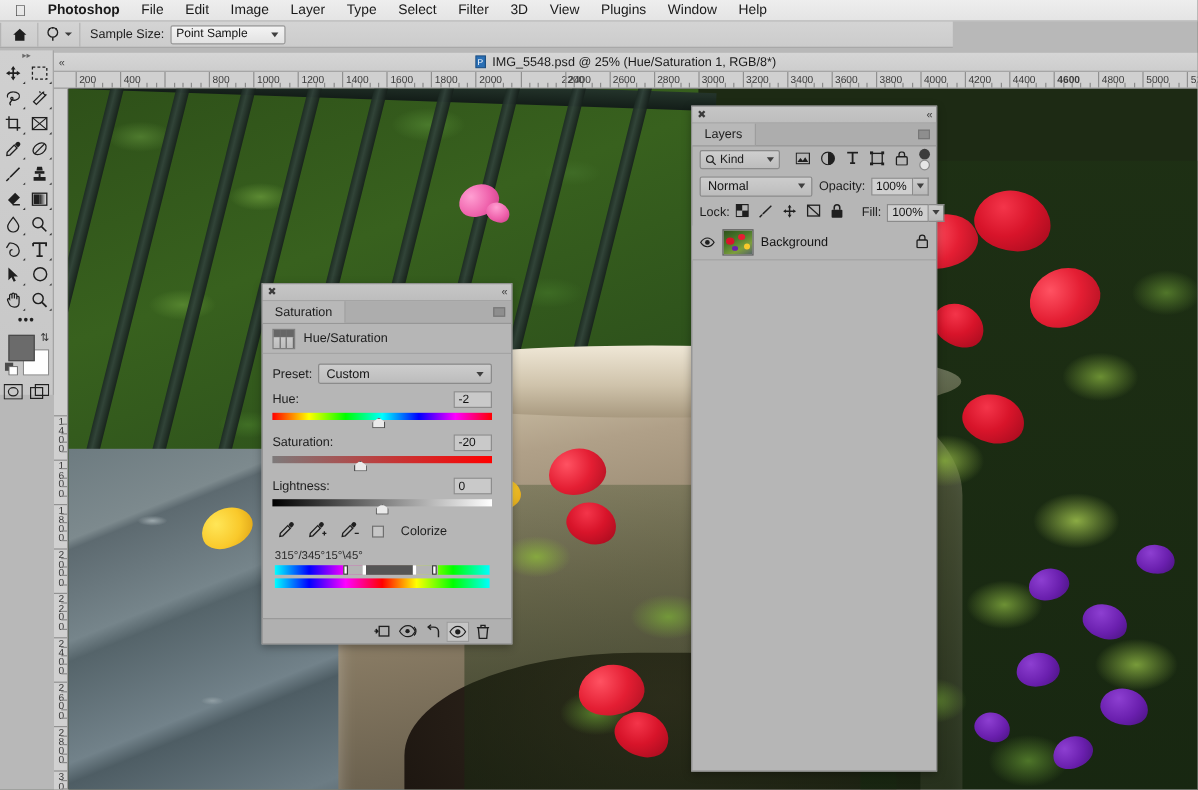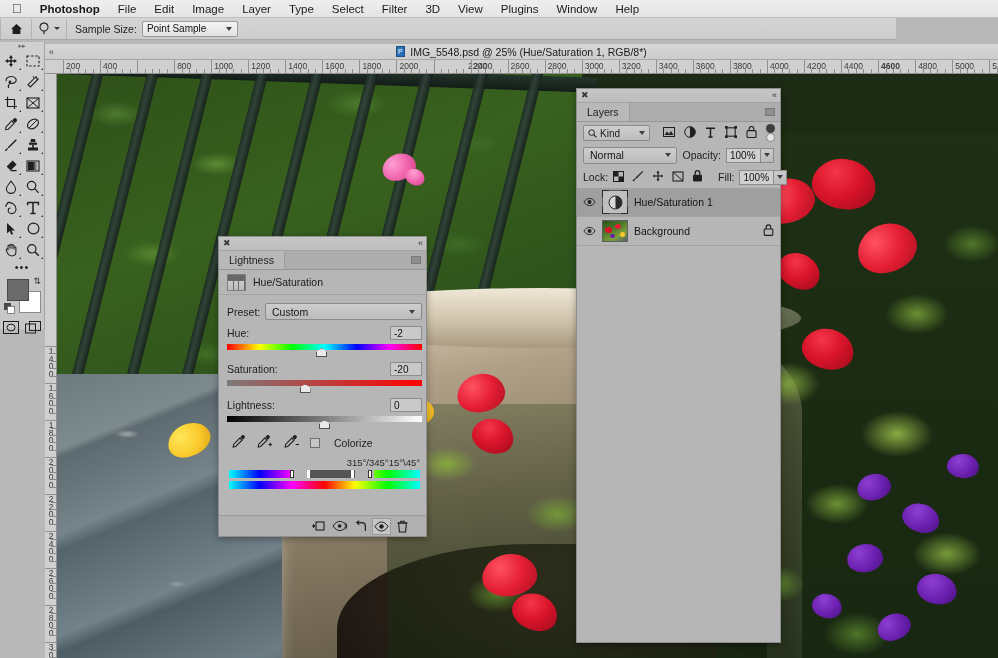--- a/index.html
+++ b/index.html
@@ -20,21 +20,21 @@
     border-bottom: 1px solid #c0c0c0;
     display: flex; align-items: center; gap: 0px;
     padding-left: 10px;
   }
   .apple-logo { font-size: 13px; line-height: 13px; color:#2a2a2a; padding: 0 9px 0 2px; }
   .macbar .mi { padding: 0 9px; font-size: 11.5px; color: #191919; line-height: 18px; cursor: default;}
   .macbar .mi.bold { font-weight: bold; }
 
   
   .optbar {
-    position:absolute; left:0; top:18px; width:896px; height:22px;
+    position:absolute; left:0; top:18px; width:794px; height:22px;
     background: linear-gradient(#d4d4d4,#cccccc);
     border-bottom:1px solid #a8a8a8;
     display:flex; align-items:center;
   }
   .optbar .divider { width:1px; height:20px; background:#b4b4b4; }
   .opt-home { width:30px; display:flex; align-items:center; justify-content:center; }
   .opt-tool { width:34px; display:flex; align-items:center; justify-content:center; gap:3px;}
   .caret { width:0;height:0;border-left:3px solid transparent;border-right:3px solid transparent;border-top:3.5px solid #3a3a3a; }
   .opt-label { font-size:10.5px; color:#1d1d1d; margin-left:8px; margin-right:5px;}
   .opt-select {
@@ -222,21 +222,21 @@
   #properties { left:218px; top:236px; width:209px; height:301px; }
   .prop-head { height:25px; display:flex; align-items:center; gap:7px; padding:0 8px;
                border-bottom:1px solid #a4a4a4; }
   .prop-icon { width:19px; height:17px; background:linear-gradient(#d6d6d6,#bcbcbc);
     border:1px solid #7e7e7e; position:relative; display:flex; flex-direction:column; }
   .prop-icon .r1 { height:6px; border-bottom:1px solid #6a6a6a; display:flex;}
   .prop-icon .r1 i { flex:1; border-right:1px solid #6a6a6a; background:#666;}
   .prop-icon .r2 { flex:1; display:flex; }
   .prop-icon .r2 i { flex:1; border-right:1px solid #6a6a6a;}
   .prop-title { font-size:10.5px; color:#1b1b1b; }
-  .prop-body { padding:8px 4px 0 8px; }
+  .prop-body { padding:8px 16px 0 8px; }
   .row { display:flex; align-items:center; margin-bottom:6px; }
   .row-label { font-size:10.5px; color:#1d1d1d; width:38px;}
   .ps-select {
     flex:1; height:17px; background:linear-gradient(#cdcdcd,#bcbcbc);
     border:1px solid #8b8b8b; border-radius:2px; font-size:10.5px; color:#141414;
     display:flex; align-items:center; padding:0 6px; position:relative;
   }
   .ps-select .sc { position:absolute; right:6px; }
   .chev { width:0;height:0;border-left:3.5px solid transparent;border-right:3.5px solid transparent;border-top:4px solid #3f3f3f; }
   .hand-btn { width:23px; height:21px; background:linear-gradient(#8f8f8f,#7e7e7e);
@@ -254,21 +254,21 @@
   .sat-bar { background: linear-gradient(90deg,#7d7a7a,#ff0000); }
   .lig-bar { background: linear-gradient(90deg,#000000,#7f7f7f 50%,#ffffff); }
   .sl-thumb {
     position:absolute; top:5px; width:11px; height:9px; margin-left:-5.5px;
     background:#eaeaea; border:1px solid #4f4f4f;
     clip-path: polygon(50% 0%, 100% 45%, 100% 100%, 0% 100%, 0% 45%);
   }
   .eyedropper-row { display:flex; align-items:center; gap:10px; margin:10px 0 6px 4px; }
   .cbox { width:10px; height:10px; background:#c6c6c6; border:1px solid #6f6f6f; }
   .colorize-lbl { font-size:10.5px; color:#1d1d1d; margin-left:4px;}
-  .deg-row { display:flex; justify-content:flex-end; margin:2px 2px 2px 2px; }
+  .deg-row { display:flex; justify-content:flex-start; margin:2px 2px 2px 2px; }
   .deg { font-size:9.5px; color:#2a2a2a; }
   .range-bars { position:relative; margin:0 2px;}
   .rb {
     height:8px;
     background: linear-gradient(90deg,#00ffff 0%,#0000ff 16%,#ff00ff 33%,#ff0000 50%,#ffff00 66%,#00ff00 83%,#00ffff 100%);
   }
   .rb2 { margin-top:3px; }
   .rng-overlay { position:absolute; left:0; top:0; height:8px; width:100%; }
   .rng-grey { position:absolute; top:0; height:8px; background:#b4b4b4; }
   .rng-dark { position:absolute; top:0; height:8px; background:#555; }
@@ -858,21 +858,21 @@
     </div>
   </div>
 
   <div class="panel" id="properties">
     <div class="panel-topbar">
       <span class="pt-close">✖</span>
       <span class="pt-coll">«</span>
     </div>
     <div class="panel-tabs">
       <div class="ptab">
-        <span>Lightness</span>
+        <span>Saturation</span>
       </div>
       <div class="panel-menu"></div>
     </div>
     <div class="prop-head">
       <div class="prop-icon">
         <div class="r1">
             <i></i>
             <i></i>
             <i></i>
           </div>
@@ -1120,39 +1120,20 @@
       <span class="small-lbl" style="margin-left:10px;">Fill:</span>
       <div style="display:flex;">
         <span class="numfield">100%</span>
         <span class="stepper">
             <span class="chev"></span>
           </span>
       </div>
     </div>
 
     <div class="lay-list">
-      <div class="layer-item selected">
-        <span class="eye">
-          <svg width="14" height="10" viewBox="0 0 14 10">
-              <path d="M1 5 C2.8 2.2 4.9 1.1 7 1.1 C9.1 1.1 11.2 2.2 13 5 C11.2 7.8 9.1 8.9 7 8.9 C4.9 8.9 2.8 7.8 1 5 Z" fill="none" stroke="#1f1f1f" stroke-width="1"></path>
-              <circle cx="7" cy="5" r="2.1" fill="#1f1f1f"></circle>
-            </svg>
-        </span>
-        <span class="thumb-mask">
-          <svg width="15" height="15" viewBox="0 0 15 15">
-              <circle cx="7.5" cy="7.5" r="6.5" fill="#d8d8d8" stroke="#2b2b2b" stroke-width="1"></circle>
-              <path d="M7.5 1 a6.5 6.5 0 0 1 0 13 Z" fill="#2b2b2b"></path>
-            </svg>
-          <span class="bracket" style="left:-1px;top:-1px;border-right:none;border-bottom:none;"></span>
-          <span class="bracket" style="right:-1px;top:-1px;border-left:none;border-bottom:none;"></span>
-          <span class="bracket" style="left:-1px;bottom:-1px;border-right:none;border-top:none;"></span>
-          <span class="bracket" style="right:-1px;bottom:-1px;border-left:none;border-top:none;"></span>
-        </span>
-        <span class="layer-name">Hue/Saturation 1</span>
-      </div>
       <div class="layer-item">
         <span class="eye">
           <svg width="14" height="10" viewBox="0 0 14 10">
               <path d="M1 5 C2.8 2.2 4.9 1.1 7 1.1 C9.1 1.1 11.2 2.2 13 5 C11.2 7.8 9.1 8.9 7 8.9 C4.9 8.9 2.8 7.8 1 5 Z" fill="none" stroke="#1f1f1f" stroke-width="1"></path>
               <circle cx="7" cy="5" r="2.1" fill="#1f1f1f"></circle>
             </svg>
         </span>
         <span class="thumb-img">
           <span style="position:absolute;inset:0;background:linear-gradient(150deg,#2e5019,#4a7a2c 40%,#7d9e3c 70%,#55646a);"></span>
           <span style="position:absolute;left:2px;top:6px;width:7px;height:6px;border-radius:50%;background:#d8142a;"></span>

